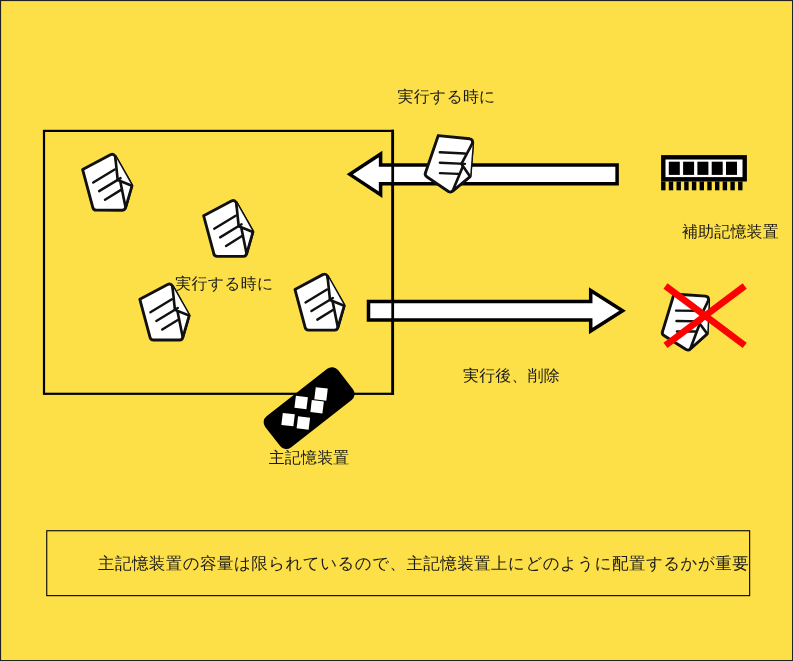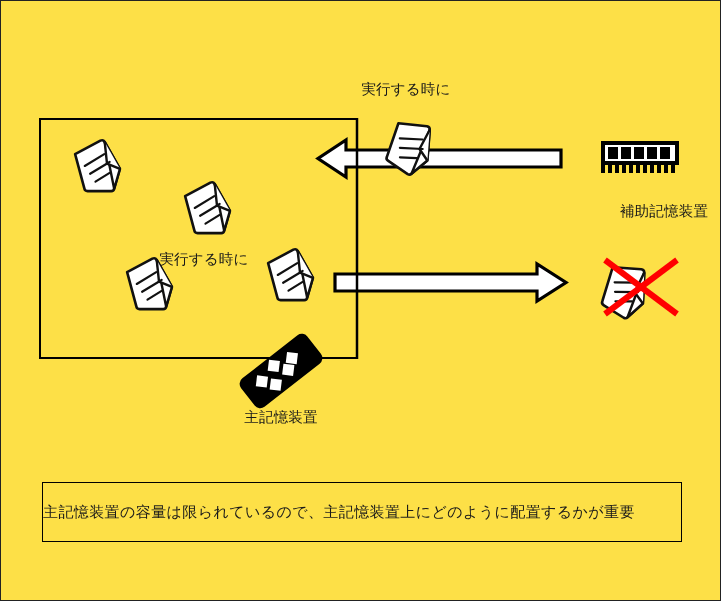--- a/index.html
+++ b/index.html
@@ -45,21 +45,21 @@
   #caption-box {
     position: absolute;
     left: 41px;
     top: 481px;
     width: 640px;
     height: 60px;
     border: 1.5px solid #000000;
     box-sizing: border-box;
     display: flex;
     align-items: center;
-    justify-content: flex-start;
+    justify-content: flex-end;
   }
   #caption-box .caption-text {
     font-size: 15px;
     color: #1a1a1a;
     letter-spacing: 0.4px;
     white-space: pre;
   }
 
   
   .layer {
@@ -198,20 +198,21 @@
   </svg>
 
   <div class="label" id="load-label">
     <div>実行する時に</div>
   </div>
 
   <div class="label" id="aux-storage-label">補助記憶装置</div>
 
   <div class="label" id="program-label">実行する時に</div>
 
+  <div class="label" id="delete-label">実行後、削除</div>
 
   <div class="label" id="main-memory-label">主記憶装置</div>
 
   <div id="caption-box">
     <span class="caption-text">主記憶装置の容量は限られているので、主記憶装置上にどのように配置するかが重要</span>
   </div>
 
 </div>
 
 </body></html>

